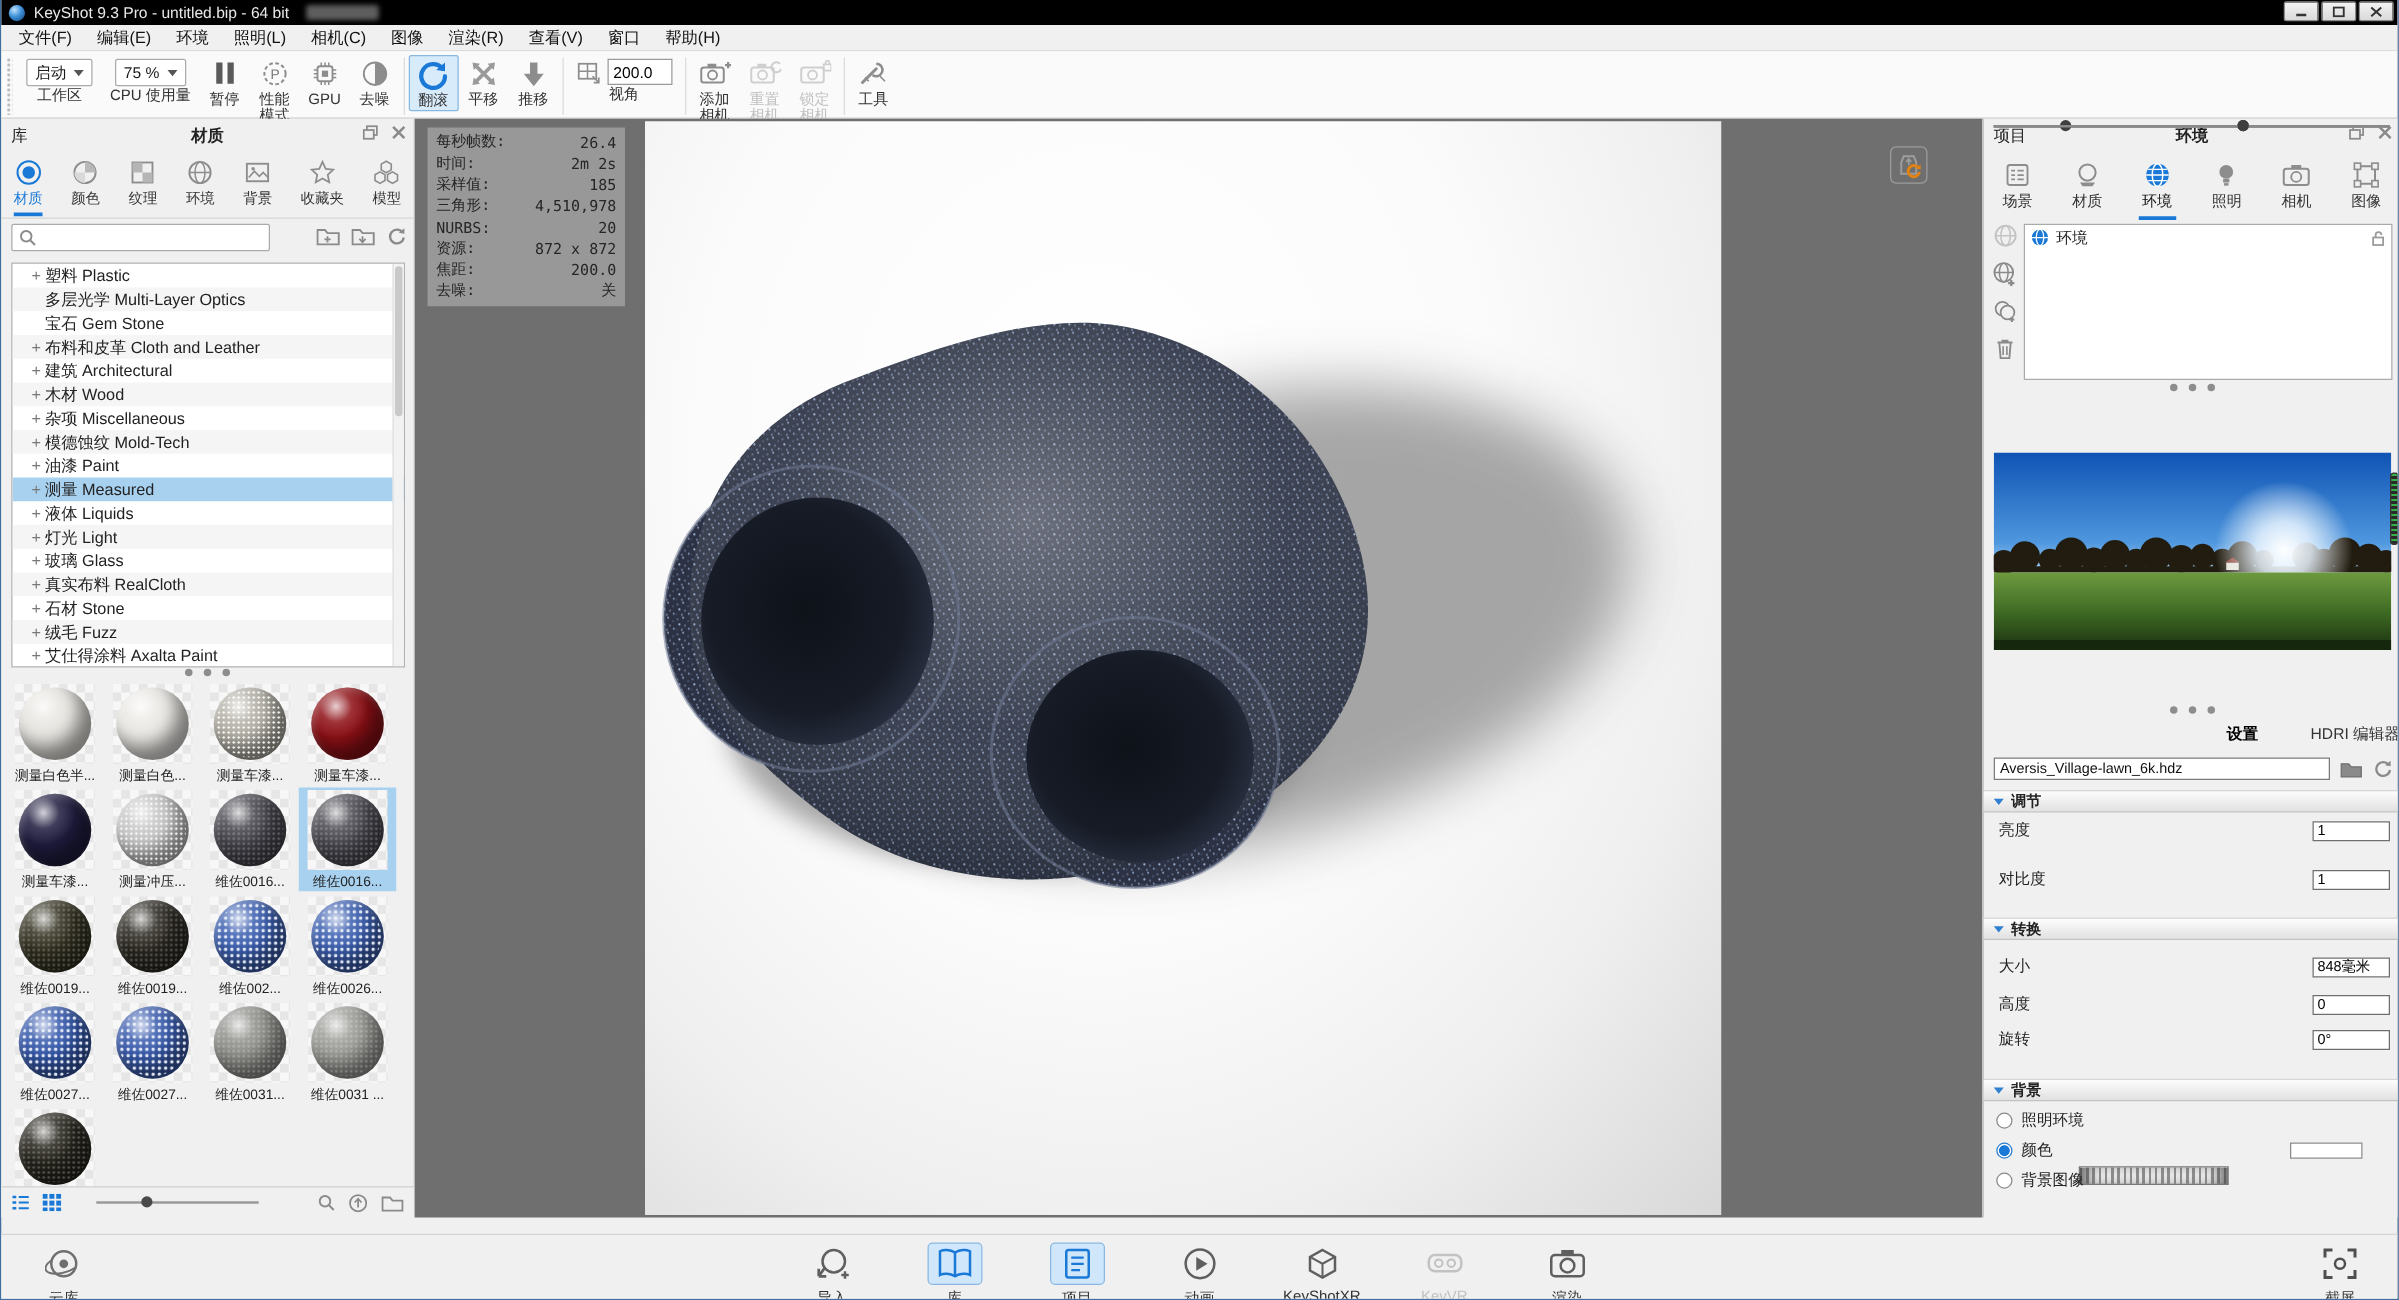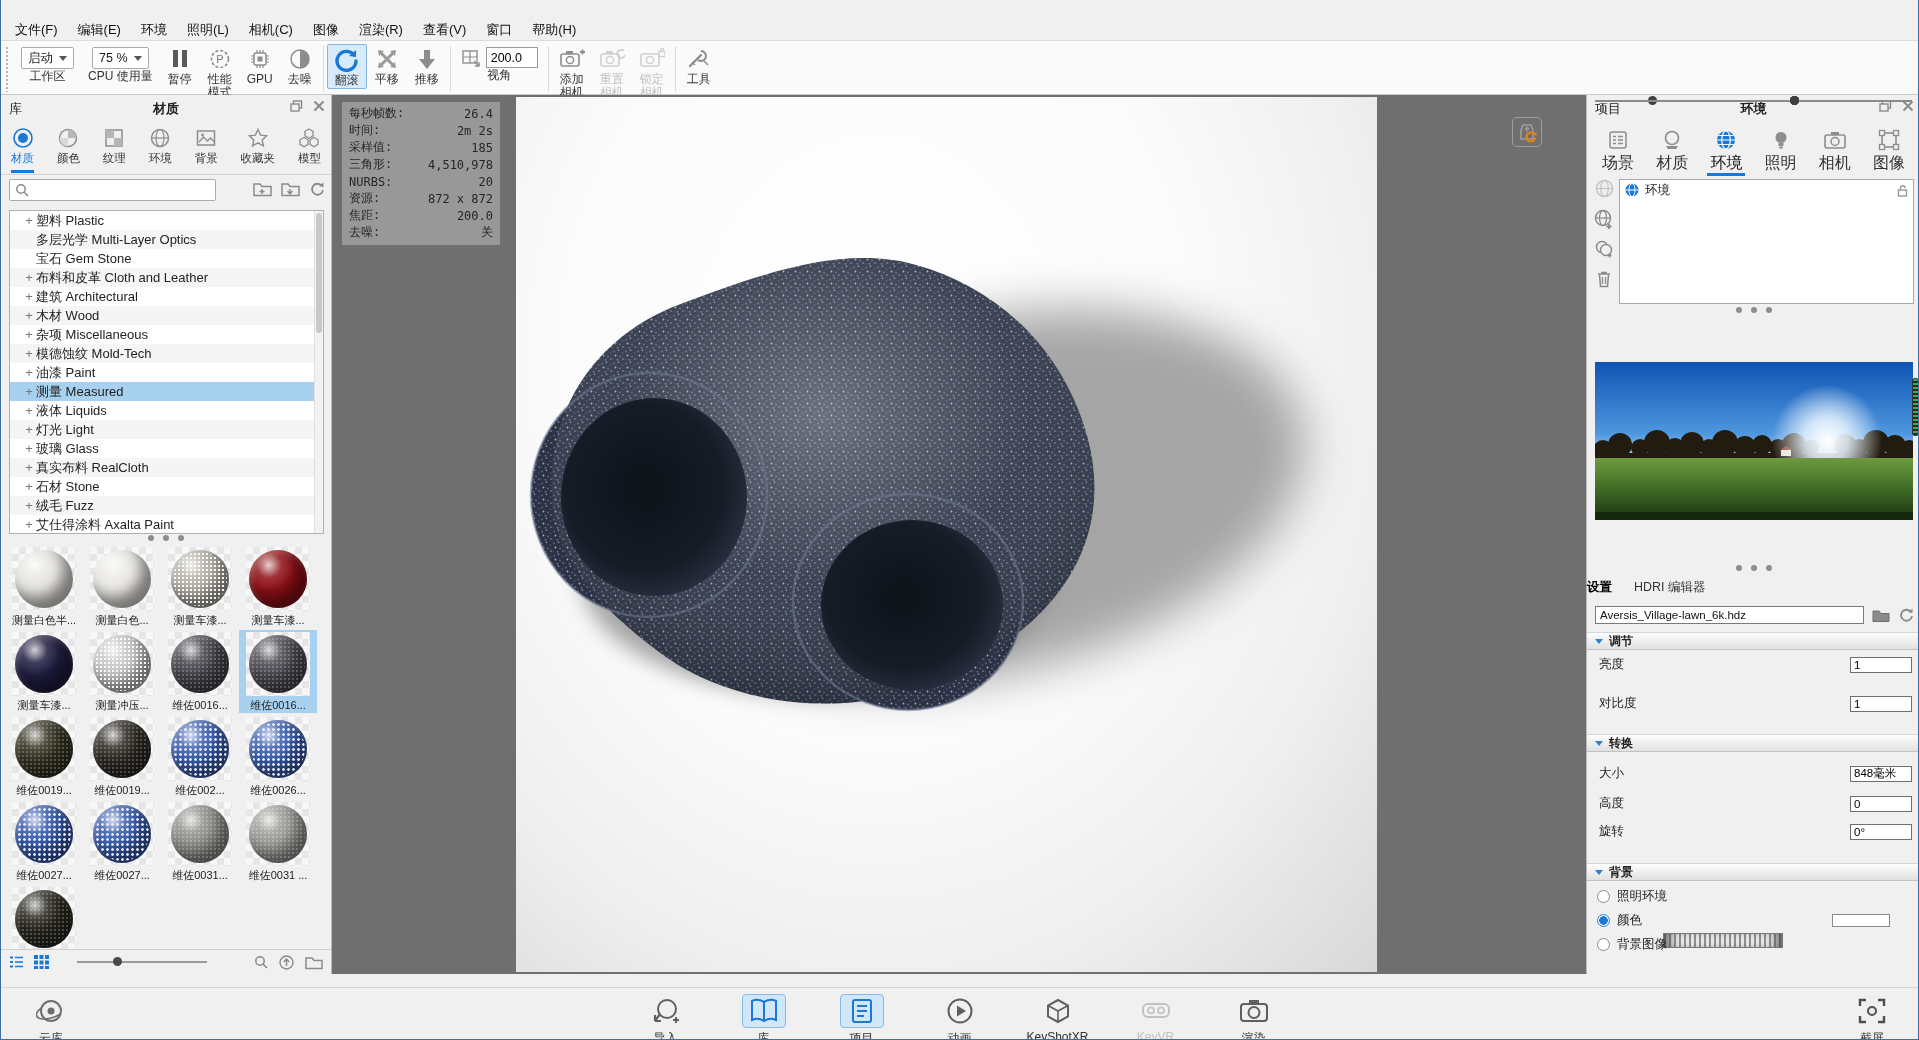--- a/index.html
+++ b/index.html
@@ -86,33 +86,33 @@
   .render-area{position:absolute;left:184px;top:2px;width:861px;height:875px;
     background:radial-gradient(ellipse at 42% 30%,#ffffff 0%,#fbfbfb 45%,#efefef 72%,#d8d8d8 100%);}
   .stats{position:absolute;left:10px;top:7px;width:158px;background:rgba(154,154,154,.96);padding:3px 7px 4px 7px;
     font-family:"DejaVu Sans Mono",monospace;font-size:12px;color:#262626;}
   .srow{display:flex;justify-content:space-between;height:17px;align-items:center;white-space:nowrap;}
   .syncbtn{position:absolute;right:44px;top:22px;width:30px;height:30px;border:1px solid #9d9d9d;border-radius:5px;display:flex;align-items:center;justify-content:center;}
   
   .project{position:absolute;left:1585px;top:0;width:334px;height:879px;background:#f0f0f0;border-left:1px solid #b9b9b9;}
   .ptabs{position:absolute;left:4px;top:32px;right:4px;height:46px;display:flex;justify-content:space-between;padding:0 8px;}
   .ptab{display:flex;flex-direction:column;align-items:center;gap:2px;padding:2px 3px;position:relative;}
-  .ptab .tl{font-size:16px;color:#333;}
+  .ptab .tl{font-size:12px;color:#333;}
   .ptab.active .tl{color:#111;}
   .ptab.active::after{content:"";position:absolute;left:0;right:0;bottom:-3px;height:3px;background:#1a79d6;}
   .envtools{position:absolute;left:5px;top:84px;width:24px;display:flex;flex-direction:column;gap:11px;align-items:center;}
   .envlist{position:absolute;left:32px;top:84px;right:6px;height:125px;background:#fff;border:1px solid #aaa;}
   .envitem{display:flex;align-items:center;gap:6px;height:20px;padding:0 5px;font-size:12.5px;color:#222;}
   .envlock{position:absolute;right:4px;top:4px;}
   .pdots1{position:absolute;left:0;right:0;top:212px;}
   .preview{position:absolute;left:8px;top:267px;width:318px;height:158px;}
   .vsb{position:absolute;right:1px;top:283px;width:7px;height:58px;background:#555;border-radius:3px;
     background-image:repeating-linear-gradient(180deg,#34b24a 0 2px,#2a2a2a 2px 4px);border:1px solid #333;}
   .pdots2{position:absolute;left:0;right:0;top:470px;}
-  .stabs{position:absolute;left:0;right:0;top:484px;height:20px;display:flex;justify-content:flex-start;gap:22px;font-size:12.5px;}
+  .stabs{position:absolute;left:0;right:0;top:484px;height:20px;display:flex;justify-content:flex-end;gap:42px;font-size:12.5px;}
   .stab{color:#333;}
   .stab.active{color:#000;font-weight:bold;}
   .filerow{position:absolute;left:8px;top:510px;right:6px;height:20px;display:flex;align-items:center;gap:8px;}
   .fileinput{flex:1;height:18px;border:1px solid #7a7a7a;background:#fff;font-size:11.5px;padding:0 4px;font-family:inherit;color:#111;}
   .psec{position:absolute;left:0;right:0;height:18px;background:linear-gradient(#fdfdfd,#e1e1e1);
     border-top:1px solid #d6d6d6;border-bottom:1px solid #c2c2c2;display:flex;align-items:center;gap:6px;padding-left:8px;
     font-size:12px;font-weight:bold;color:#222;}
   .chev{width:0;height:0;border-left:4px solid transparent;border-right:4px solid transparent;border-top:5px solid #2f7fd0;}
   .prow{position:absolute;left:12px;right:8px;height:17px;display:flex;align-items:center;justify-content:space-between;font-size:12.5px;color:#222;}
   .pval{width:62px;height:16px;border:1px solid #6f6f6f;background:#fff;font-size:11.5px;padding:0 3px;font-family:inherit;}
@@ -136,20 +136,42 @@
   .bitem.disabled .bl{color:#c2c2c2;}
   .bcloud{position:absolute;left:14px;top:6px;}
   .bshot{position:absolute;right:10px;top:6px;}
   svg{display:block;}
 </style>
 </head>
 <body>
 
 <div class="window">
 
+  <div class="titlebar">
+    <span class="appicon"></span>
+    <span class="title">KeyShot 9.3 Pro  - untitled.bip  - 64 bit</span>
+    <span class="redact"></span>
+    <div class="winbtns">
+      <span class="wb">
+          <svg width="10" height="9">
+            <line x1="1" y1="7" x2="9" y2="7" stroke="#333" stroke-width="2"></line>
+          </svg>
+        </span>
+      <span class="wb">
+          <svg width="10" height="9">
+            <rect x="1" y="1" width="8" height="7" fill="none" stroke="#333" stroke-width="1.5"></rect>
+          </svg>
+        </span>
+      <span class="wb">
+          <svg width="10" height="9">
+            <path d="M1 1 L9 8 M9 1 L1 8" stroke="#333" stroke-width="1.6"></path>
+          </svg>
+        </span>
+    </div>
+  </div>
 
   <div class="menubar">
 
   <span class="mi">文件(F)</span>
       <span class="mi">编辑(E)</span>
       <span class="mi">环境</span>
       <span class="mi">照明(L)</span>
       <span class="mi">相机(C)</span>
       <span class="mi">图像</span>
       <span class="mi">渲染(R)</span>

